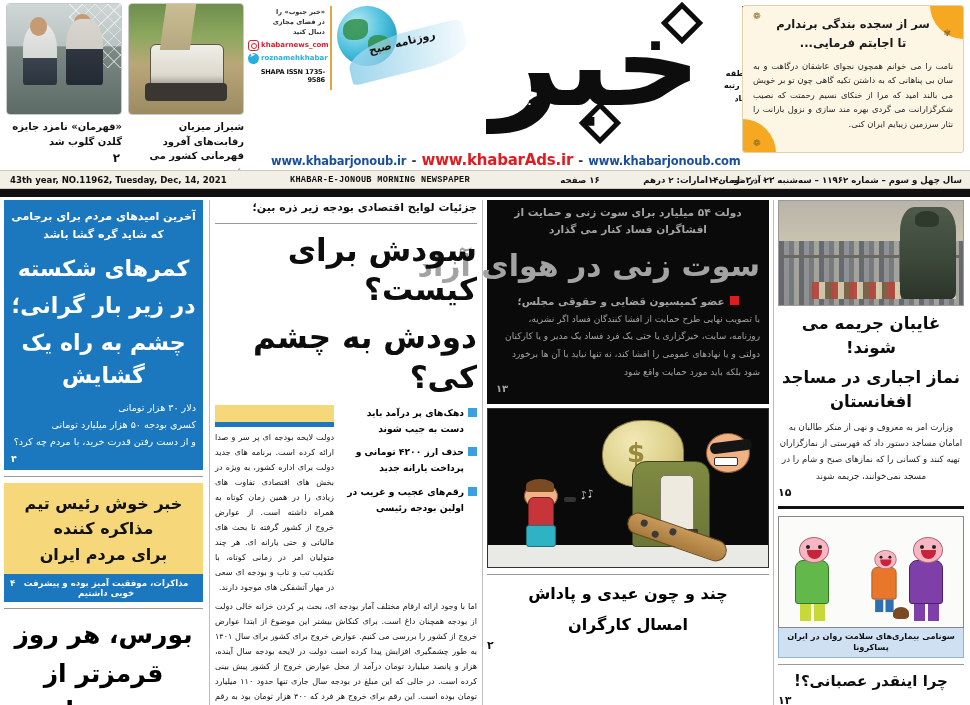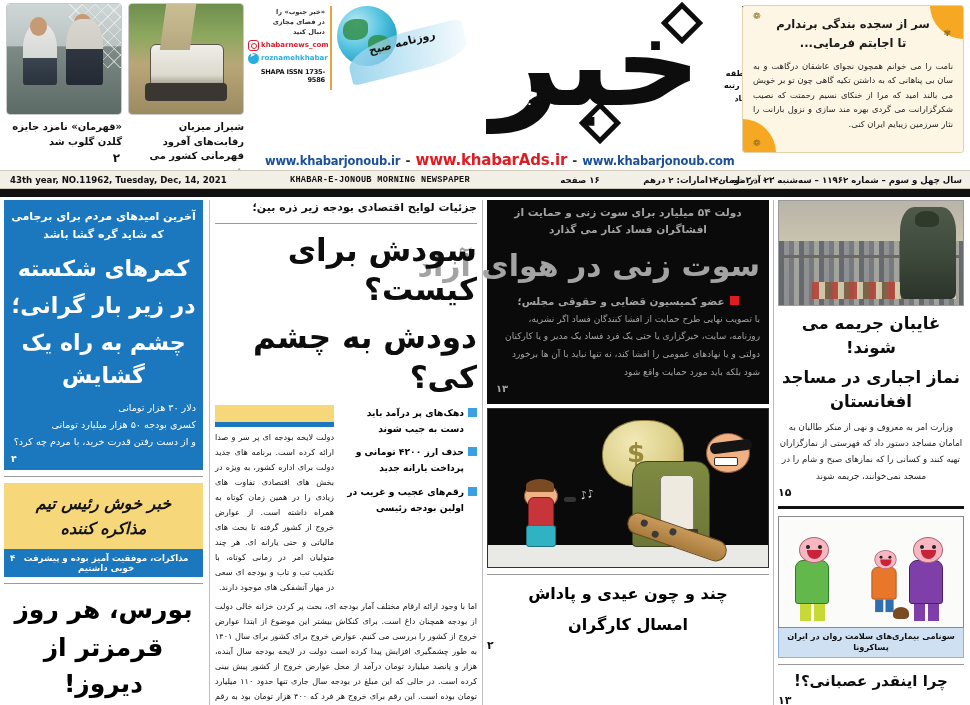--- a/index.html
+++ b/index.html
@@ -170,21 +170,21 @@
     position: relative; z-index: 2; margin-top: 6px; font-size: 8.4px; color: #222;
     line-height: 1.72; text-align: justify;
   }
   .poem-flower { position:absolute; font-size:9px; color:#8a6a22; }
   .poem-flower.f1 { right: 12px; top: 22px; }
   .poem-flower.f2 { left: 10px; top: 5px; }
   .poem-flower.f3 { left: 10px; bottom: 4px; }
 
   
   .urls {
-    position: absolute; right: 255px; top: 150px; width: 450px; text-align: center;
+    position: absolute; right: 249px; top: 150px; width: 450px; text-align: center;
     direction: ltr; white-space: nowrap;
   }
   .urls .u-blue { color: #1a4f9c; font-size: 11.5px; font-weight: 700; letter-spacing: -0.2px; }
   .urls .u-red  { color: #e11b22; font-size: 15px;   font-weight: 700; letter-spacing: -0.2px; }
   .urls .u-dash { color: #333; font-size: 12px; font-weight: 700; }
 
   
   .infobar {
     position: absolute; left: 0; top: 170px; width: 970px; height: 19px;
     background: #f2efe6; border-top: 1px solid #cfcabb; border-bottom: 1px solid #cfcabb;
@@ -348,21 +348,21 @@
   .lead-col { flex: 1; }
   .swatch { width: 100%; height: 22px; background: #f6d77a; border-bottom: 5px solid #1b78bf; margin-bottom: 3px; }
   .body-text { font-size: 8.1px; line-height: 1.85; text-align: justify; color: #111; }
 
   
   .bluebox { background: #1b78bf; color: #fff; padding: 8px 7px 6px; }
   .bb2-kick { font-size: 11px; font-weight: 700; line-height: 1.6; text-align: center; letter-spacing: -0.3px; }
   .bb2-title { font-size: 22px; font-weight: 700; line-height: 1.5; text-align: center; margin: 9px 0 8px; letter-spacing: -0.9px; }
   .bb2-sub { font-size: 9.6px; font-weight: 400; line-height: 1.75; text-align: right; }
   .bb2-pg { font-size: 9.5px; font-weight: 700; text-align: left; margin-top: 2px; }
-  .yellowbox { background: #f6d77a; color: #111; padding: 8px 7px 7px; font-style: italic; }
+  .yellowbox { background: #f6d77a; color: #111; padding: 8px 7px 7px; }
   .yb-title { font-size: 16px; font-weight: 700; line-height: 1.6; text-align: center; letter-spacing: -0.6px; }
   .bluestrip {
     background: #1b78bf; color: #fff; font-size: 8.6px; font-weight: 700;
     padding: 4px 6px; text-align: center; letter-spacing: -0.2px;
     display: flex; justify-content: space-between; direction: rtl;
   }
   .lb-title { font-size: 25px; font-weight: 700; text-align: center; line-height: 1.45; letter-spacing: -1px; margin: 8px 0; }
 </style>
 </head>
 <body>
@@ -619,20 +619,21 @@
         <div class="bb2-sub">دلار ۳۰ هزار تومانی</div>
         <div class="bb2-sub">کسری بودجه ۵۰ هزار میلیارد تومانی</div>
         <div class="bb2-sub">و از دست رفتن قدرت خرید، با مردم چه کرد؟</div>
         <div class="bb2-pg">۴</div>
       </div>
 
       <div class="hr-thin"></div>
 
       <div class="yellowbox">
         <div class="yb-title">خبر خوش رئیس تیم مذاکره کننده</div>
+        <div class="yb-title">برای مردم ایران</div>
       </div>
       <div class="bluestrip">
         <span>مذاکرات، موفقیت آمیز بوده و پیشرفت خوبی داشتیم</span>
         <span>۴</span>
       </div>
 
       <div class="hr-thin"></div>
 
       <div class="lb-title">بورس، هر روز</div>
       <div class="lb-title" style="margin-top:-6px">قرمزتر از دیروز!</div>

